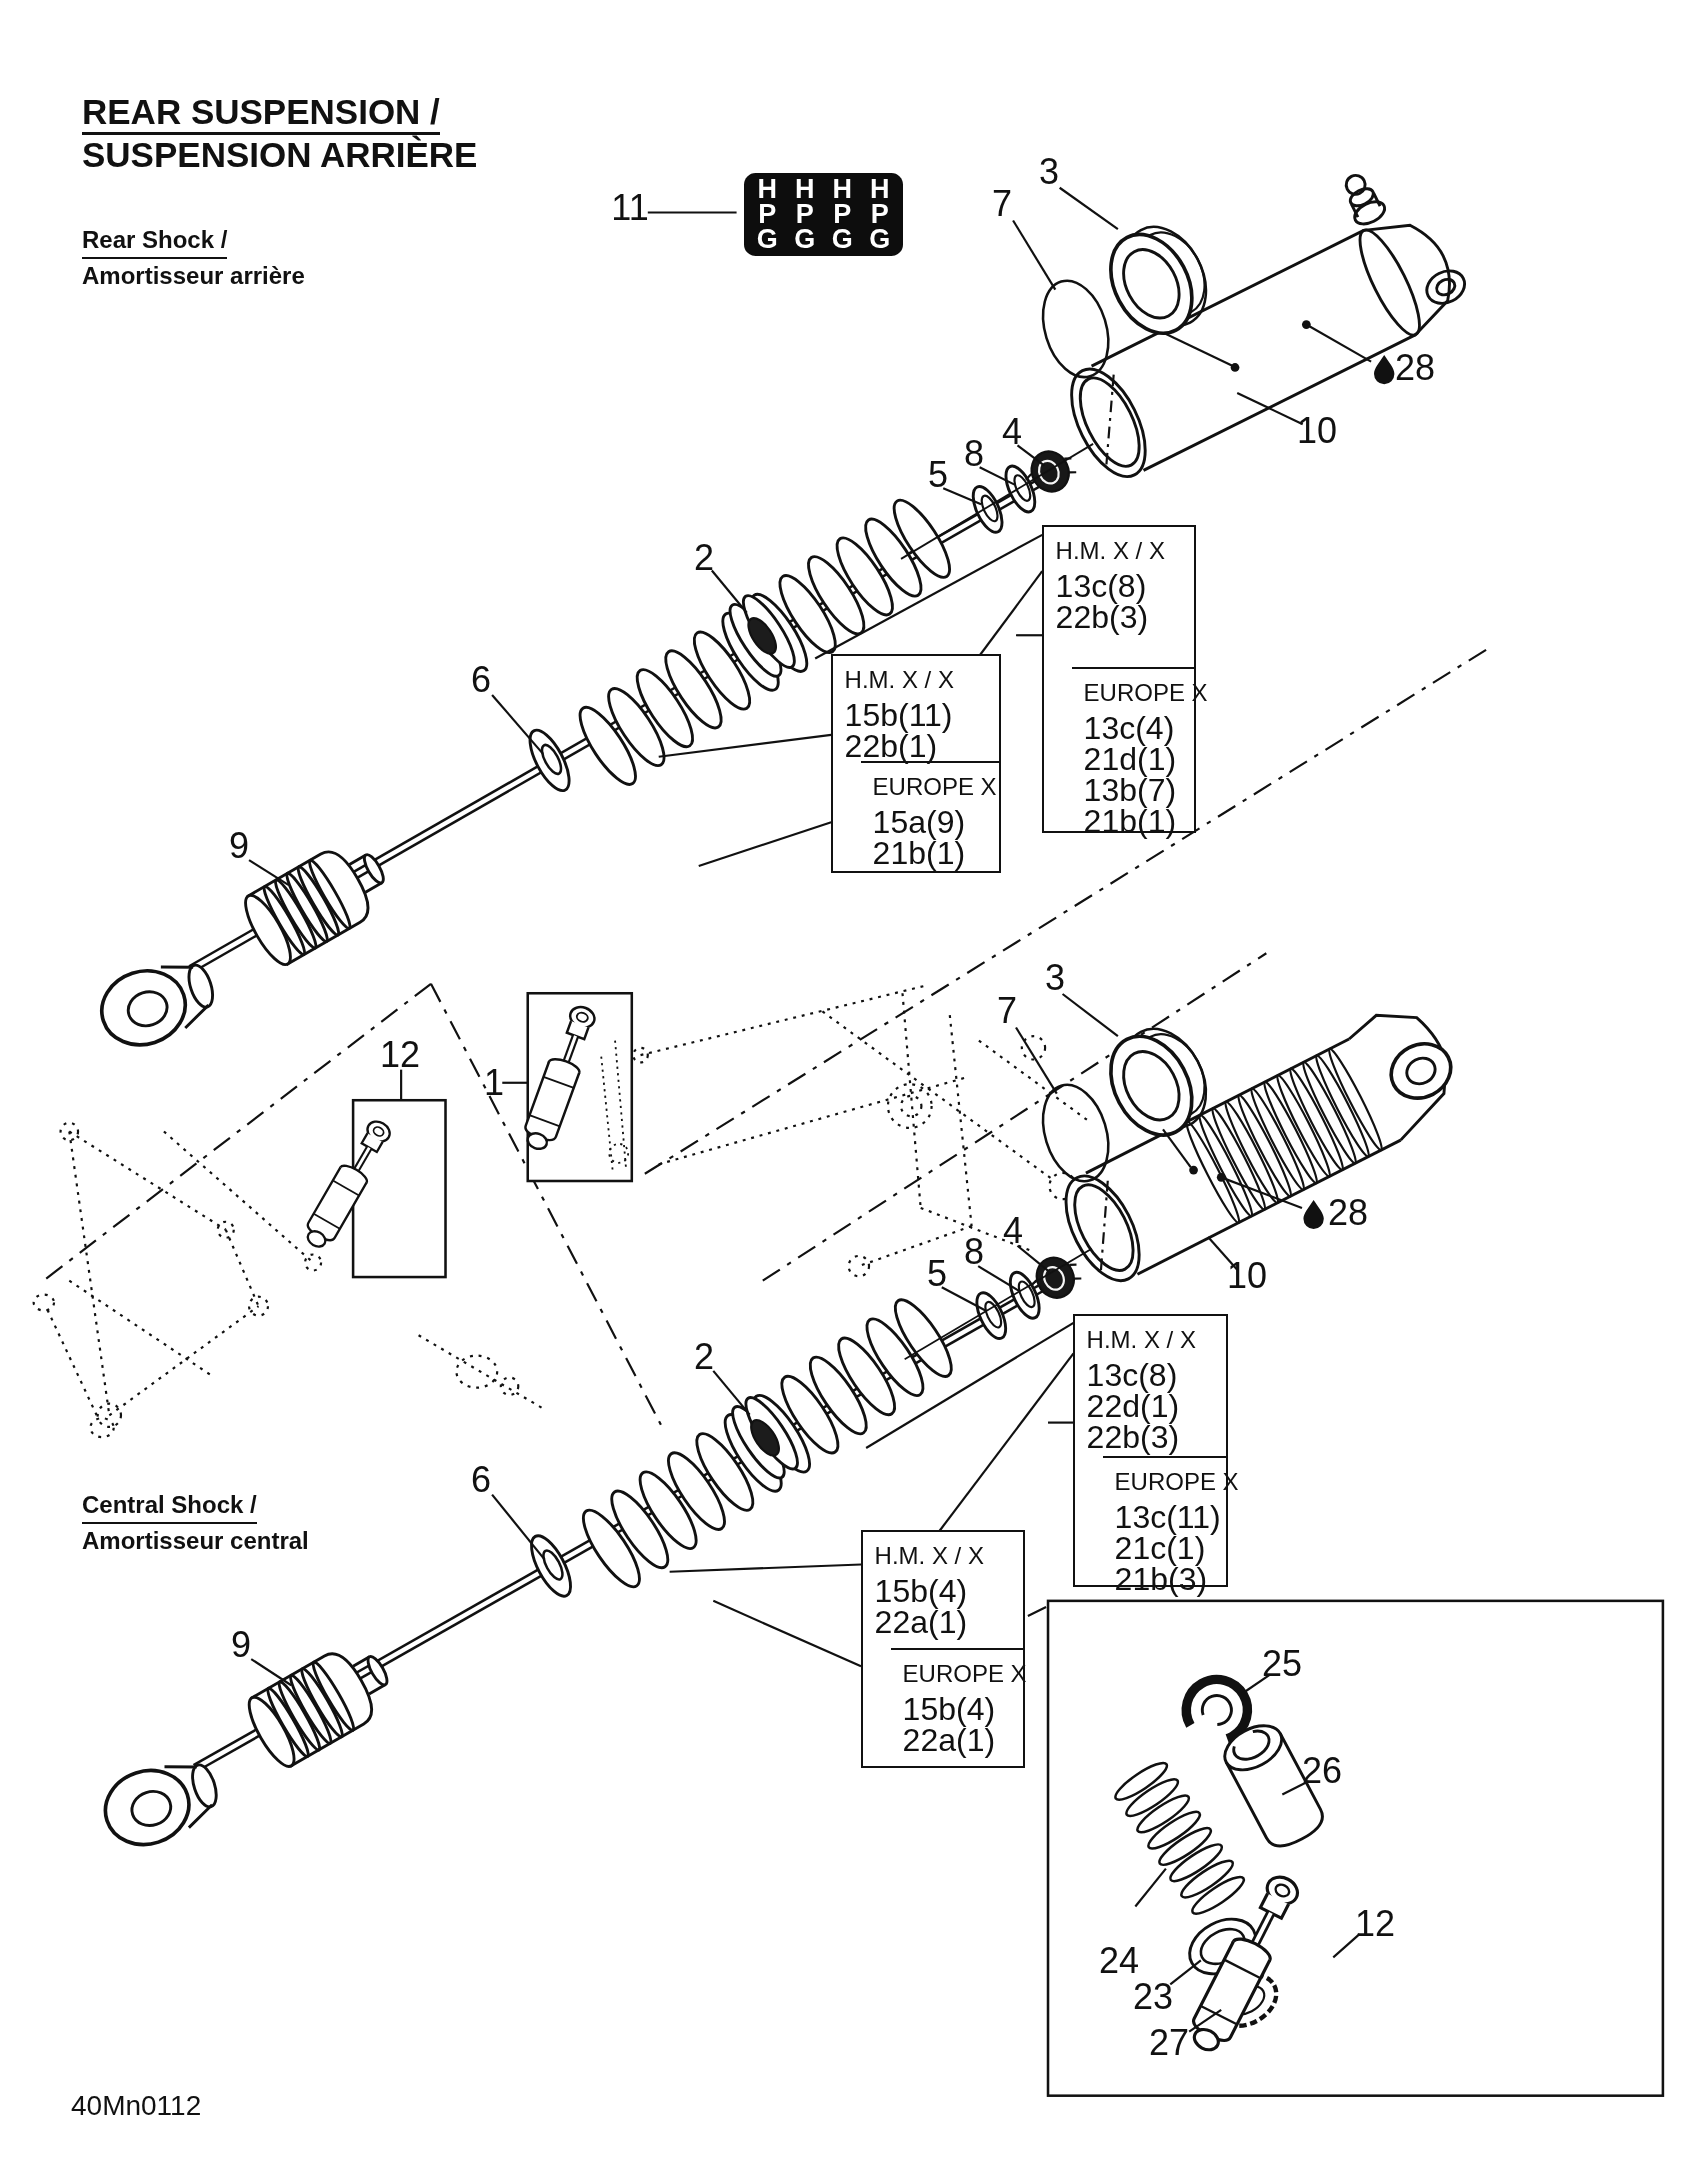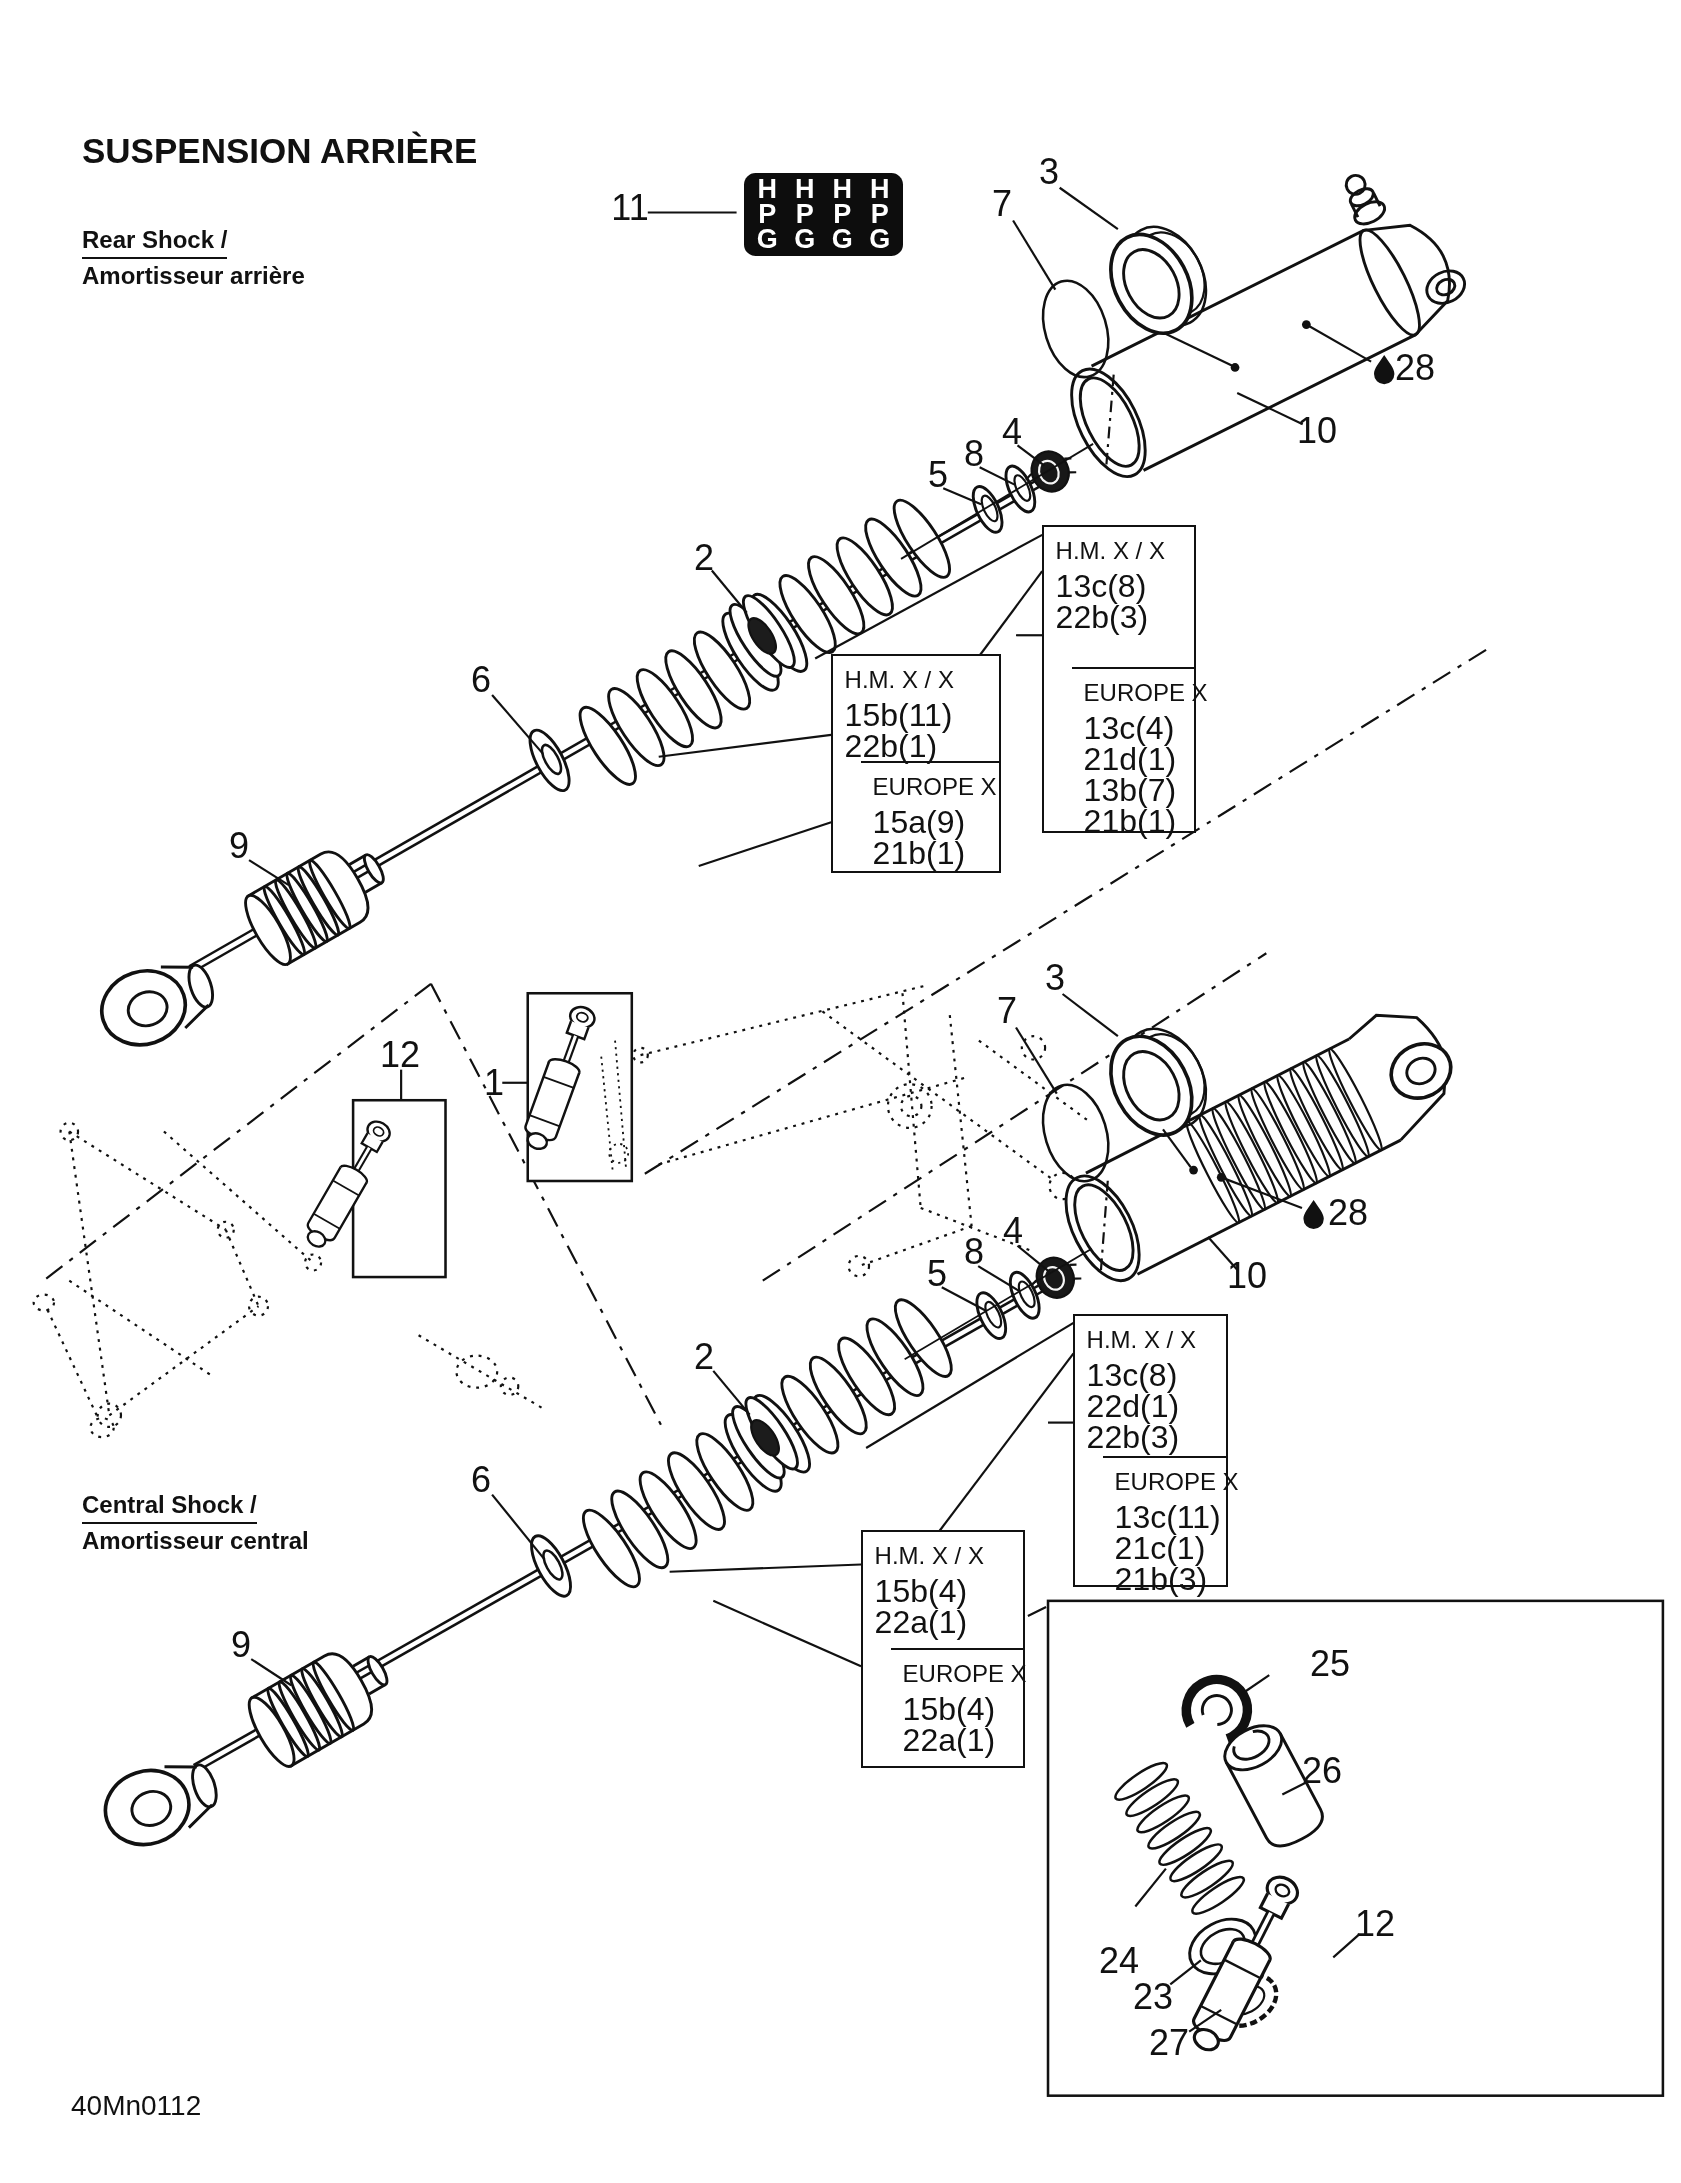--- a/index.html
+++ b/index.html
@@ -335,21 +335,21 @@
         <line x1="1798" y1="2448" x2="1762" y2="2466"></line>
         <line x1="1560" y1="2620" x2="1602" y2="2568"></line>
         <line x1="1608" y1="2727" x2="1650" y2="2694"></line>
         <line x1="1634" y1="2792" x2="1678" y2="2762"></line>
         <line x1="1868" y1="2658" x2="1832" y2="2690"></line>
       </g>
     </g>
   </svg>
 
   <div class="abs doc-title">
-    <br>
+    <span class="u">REAR SUSPENSION /</span><br>
     <span>SUSPENSION ARRIÈRE</span>
   </div>
 
   <div class="abs sec-heading" style="left:82px;top:223px;">
     <span class="u">Rear Shock /</span><br>
     <span>Amortisseur arrière</span>
   </div>
 
   <div class="abs sec-heading" style="left:82px;top:1488px;">
     <span class="u">Central Shock /</span><br>
@@ -445,21 +445,21 @@
   <div class="abs callout" style="left:1007px;top:1011px;">7</div>
   <div class="abs callout" style="left:1348px;top:1213px;">28</div>
   <div class="abs callout" style="left:1247px;top:1276px;">10</div>
   <div class="abs callout" style="left:1013px;top:1231px;">4</div>
   <div class="abs callout" style="left:974px;top:1252px;">8</div>
   <div class="abs callout" style="left:937px;top:1274px;">5</div>
   <div class="abs callout" style="left:704px;top:1357px;">2</div>
   <div class="abs callout" style="left:481px;top:1480px;">6</div>
   <div class="abs callout" style="left:241px;top:1645px;">9</div>
 
-  <div class="abs callout" style="left:1330px;top:1664px;text-align:center;">25</div>
+  <div class="abs callout" style="left:1282px;top:1664px;text-align:center;">25</div>
   <div class="abs callout" style="left:1322px;top:1771px;">26</div>
   <div class="abs callout" style="left:1119px;top:1915px;margin-top:46px;">24</div>
   <div class="abs callout" style="left:1153px;top:1997px;">23</div>
   <div class="abs callout" style="left:1169px;top:2043px;">27</div>
   <div class="abs callout" style="left:1375px;top:1924px;">12</div>
 
   <div class="abs doc-code">40Mn0112</div>
 
 </div>
 

